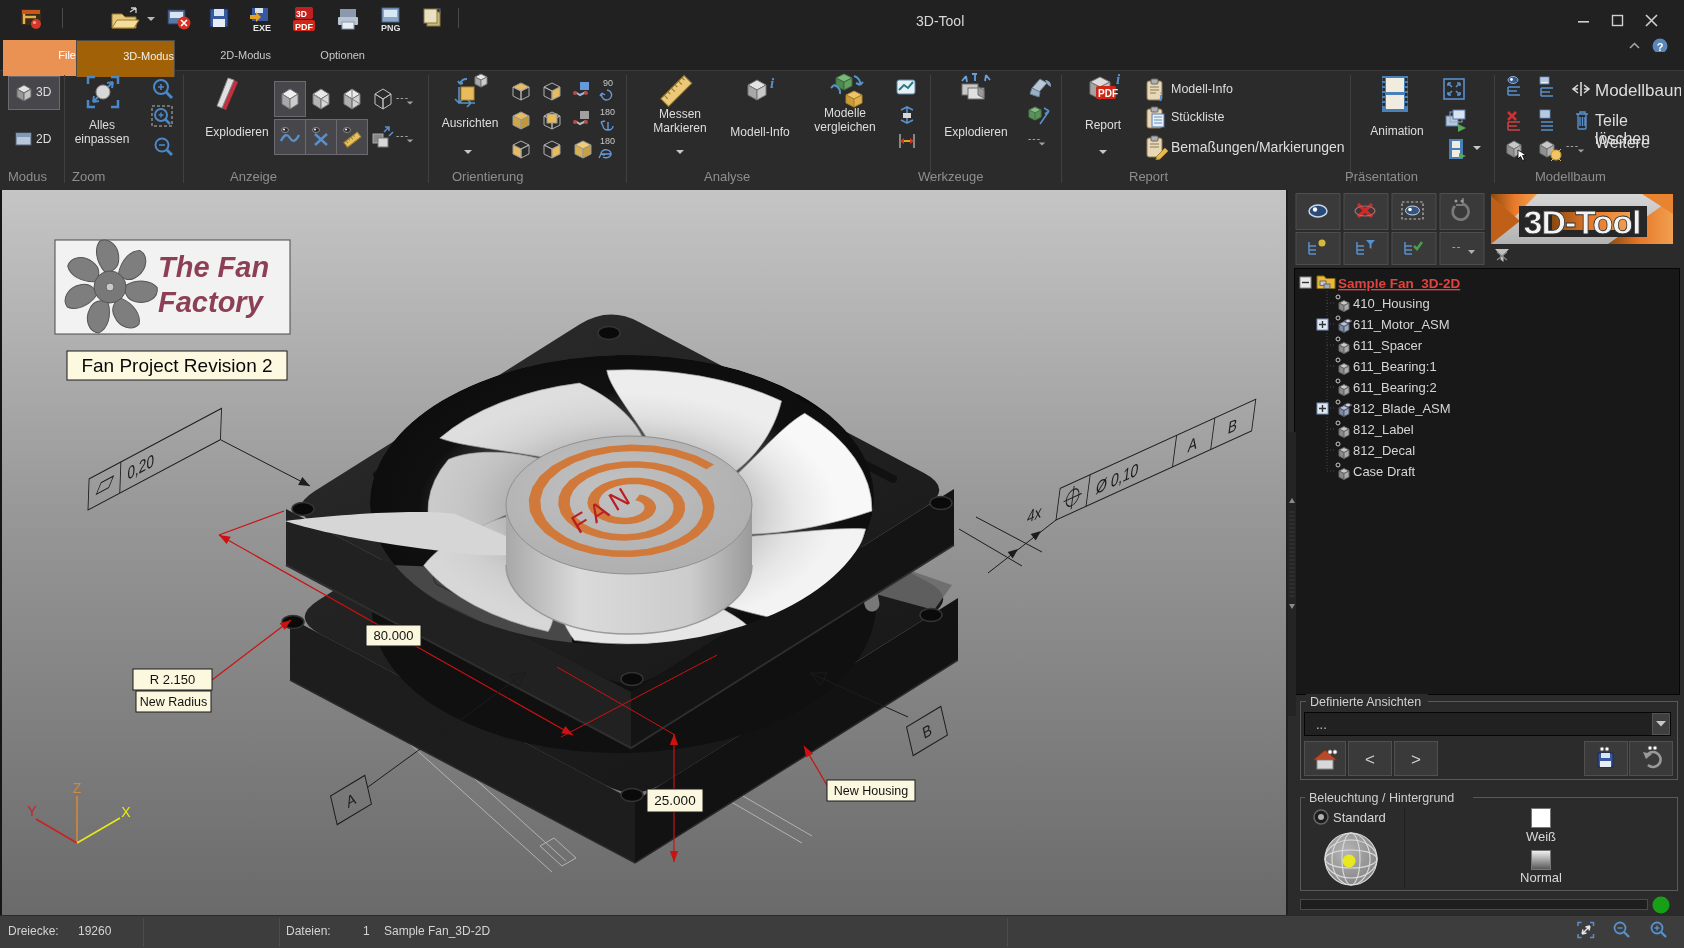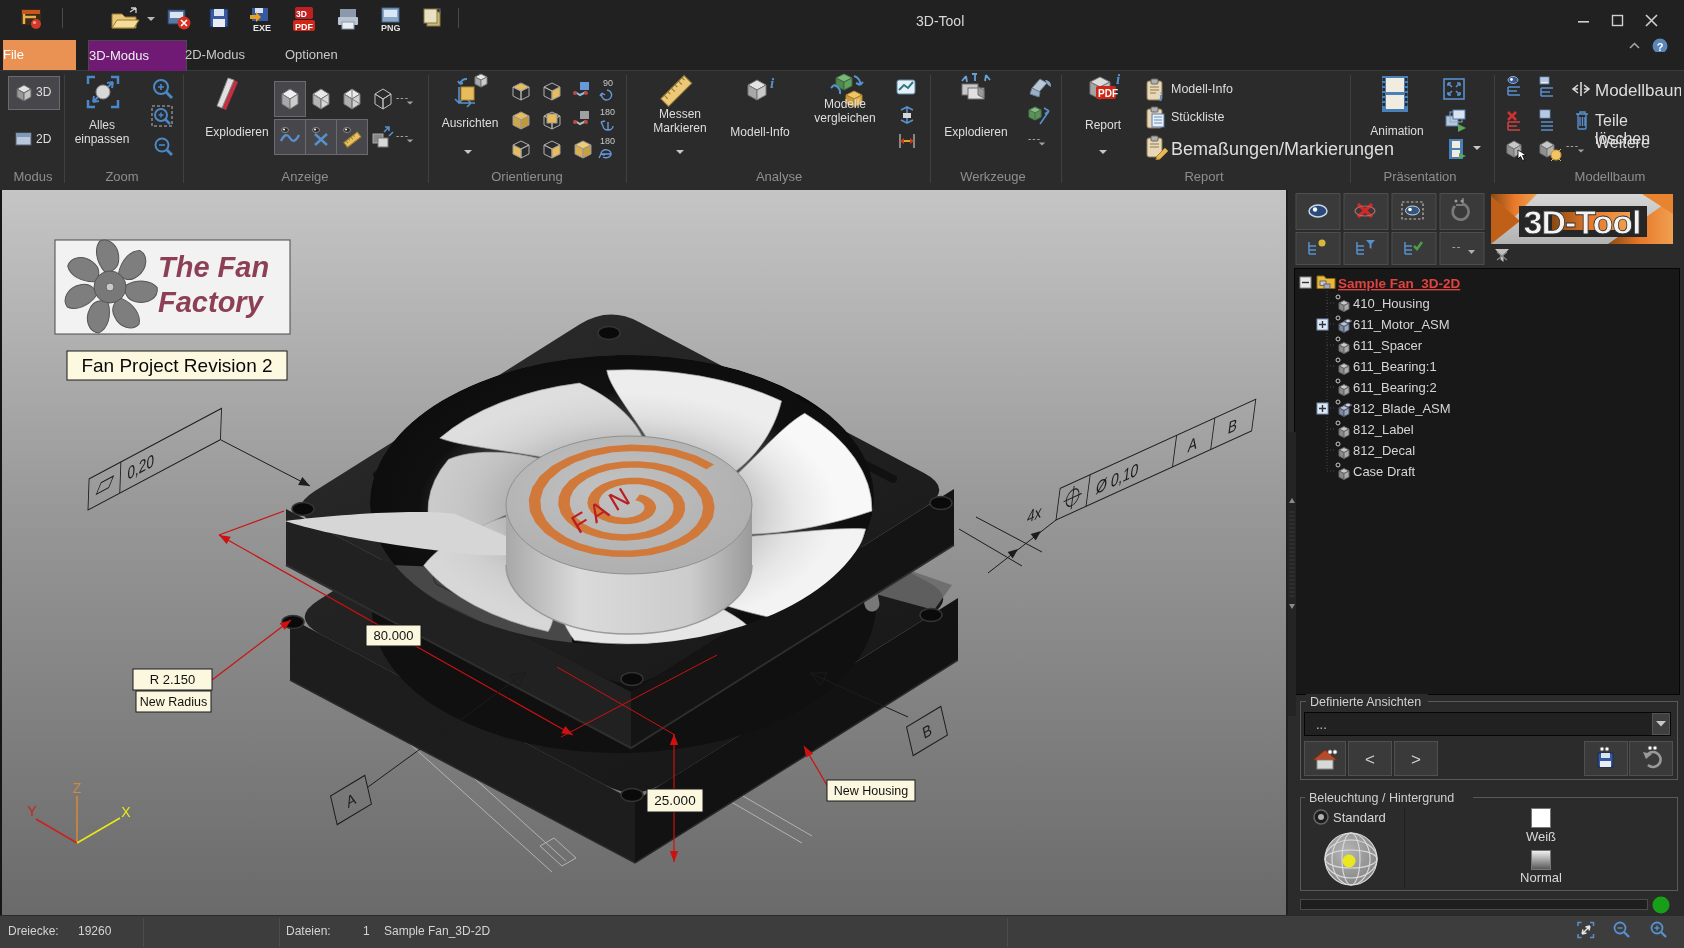--- a/index.html
+++ b/index.html
@@ -1,24 +1,24 @@
 <!DOCTYPE html>
 <html><head><meta charset="utf-8"><style>
 html,body{margin:0;padding:0}
 body{width:1684px;height:948px;background:#2b2b2b;font-family:"Liberation Sans",sans-serif;overflow:hidden;position:relative}
 .abs{position:absolute}
 .ic{position:absolute}
 #titlebar{left:0;top:0;width:1684px;height:36px;background:#212121}
 #tabrow{left:0;top:36px;width:1684px;height:34px;background:#212121}
 #ribbon{left:0;top:70px;width:1684px;height:120px;background:#2b2b2b;border-top:1px solid #3a3a3a}
 .gsep{position:absolute;top:75px;width:1px;height:108px;background:#404040}
-.glabel{position:absolute;top:169px;font-size:13px;color:#8e8e8e;text-align:center}
+.glabel{position:absolute;top:169px;font-size:13px;color:#8e8e8e;}
 .rtxt{color:#dedede;font-size:12px;text-align:center;position:absolute}
 .rsm{color:#dedede;font-size:12px;position:absolute}
-.tab{position:absolute;top:40px;height:30px;line-height:30px;font-size:13px;text-align:left}
+.tab{position:absolute;top:40px;height:36px;line-height:30px;font-size:11px;text-align:right}
 .btn3d{position:absolute;background:#47474b;border:1px solid #6a6a70}
 .arr{position:absolute;width:0;height:0;border-left:4px solid transparent;border-right:4px solid transparent;border-top:4px solid #c8c8c8}
 .dots{position:absolute;color:#b0b0b0;font-size:10px;letter-spacing:1px}
 #statusbar{left:0;top:915px;width:1684px;height:33px;background:#3d3d3d;border-top:1px solid #2a2a2a;color:#d4d4d4;font-size:12px}
 .ssep{position:absolute;top:2px;width:1px;height:29px;background:#4c4c4c}
 </style></head><body>
 <div class="abs" id="titlebar"></div>
 <div class="abs" id="tabrow"></div>
 <div class="abs" id="ribbon"></div>
 <div class="abs" style="left:916px;top:13px;color:#d8d8d8;font-size:14px">3D-Tool</div>
@@ -82,21 +82,21 @@
     </g>
  <g>
       <rect x="427" y="12" width="13" height="14" fill="#c8b87a" stroke="#887840"></rect>
       <rect x="424" y="9" width="13" height="14" fill="#e8e0c0" stroke="#887840"></rect>
       <path d="M436 9 h4 v5" fill="none" stroke="#666" stroke-width="1.2"></path>
     </g>
  <rect x="458" y="8" width="1" height="20" fill="#4a4a4a"></rect>
 </svg>
 
 <div class="tab" style="left:3px;width:73px;background:#e99254;color:#fff">File</div>
-<div class="tab" style="left:88px;width:97px;background:#701a75;border:1px solid #4a4a4a;border-bottom:none;color:#f0f0f0">3D-Modus</div>
+<div class="tab" style="left:76px;width:97px;background:#a16207;border:1px solid #4a4a4a;border-bottom:none;color:#f0f0f0">3D-Modus</div>
 <div class="tab" style="left:185px;width:86px;color:#c8c8c8">2D-Modus</div>
 <div class="tab" style="left:285px;width:80px;color:#c8c8c8">Optionen</div>
 <div id="ribbonicons">
 <div class="gsep" style="left:64px"></div>
     <div class="gsep" style="left:183px"></div>
     <div class="gsep" style="left:428px"></div>
     <div class="gsep" style="left:626px"></div>
     <div class="gsep" style="left:930px"></div>
     <div class="gsep" style="left:1061px"></div>
     <div class="gsep" style="left:1350px"></div>
@@ -290,21 +290,21 @@
 <svg class="ic" style="left:828px;top:70px" width="40" height="40">
       <path d="M8 8 l8 -4 l8 4 l-8 4 z" fill="#7ab87a" stroke="#4a7a4a"></path>
       <path d="M8 8 v8 l8 4 v-8 z" fill="#4e8850" stroke="#3a6a3a"></path>
       <path d="M24 8 v8 l-8 4 v-8 z" fill="#62a062" stroke="#3a6a3a"></path>
       <path d="M26 6 a10 8 0 0 1 6 9 m0 0 l3 -3 m-3 3 l-4 -2" stroke="#5890cc" stroke-width="2" fill="none"></path>
       <path d="M12 24 a10 8 0 0 0 -6 -9 m0 0 l-3 3 m3 -3 l4 2" stroke="#5890cc" stroke-width="2" fill="none"></path>
       <path d="M18 25 l8 -4 l8 4 l-8 4 z" fill="#f0c468" stroke="#a8842a"></path>
       <path d="M18 25 v8 l8 4 v-8 z" fill="#cc9c38" stroke="#a8842a"></path>
       <path d="M34 25 v8 l-8 4 v-8 z" fill="#e0b050" stroke="#a8842a"></path>
     </svg>
-<div class="rtxt" style="left:805px;top:97px;width:80px">Modelle<br>vergleichen</div>
+<div class="rtxt" style="left:805px;top:106px;width:80px">Modelle<br>vergleichen</div>
 <svg class="ic" style="left:896px;top:78px" width="22" height="20">
       <rect x="1" y="2" width="18" height="14" rx="2" fill="#e8f0f4" stroke="#5888a8"></rect>
       <path d="M3 12 l5 -5 l4 3 l5 -6" stroke="#2a7a8a" stroke-width="2" fill="none"></path>
     </svg>
 <svg class="ic" style="left:896px;top:104px" width="22" height="22">
       <path d="M11 3 v16 M5 6 l6 -3 l6 3 M5 16 l6 3 l6 -3" stroke="#5890cc" stroke-width="1.6" fill="none"></path>
       <rect x="7" y="9" width="8" height="5" fill="#d8d8d8"></rect>
     </svg>
 <svg class="ic" style="left:896px;top:131px" width="22" height="20">
       <path d="M4 3 v14 M18 3 v14" stroke="#888" stroke-width="2"></path>
@@ -355,21 +355,21 @@
       <rect x="8" y="9" width="12" height="13" fill="#e8f0f8" stroke="#5878a8"></rect>
       <path d="M10 12 h8 M10 15 h8 M10 18 h8" stroke="#6890c0"></path>
     </svg>
 <div class="rsm" style="left:1171px;top:110px;font-size:12.5px">Stückliste</div>
 <svg class="ic" style="left:1144px;top:134px" width="46" height="26">
       <rect x="3" y="4" width="15" height="19" rx="2" fill="#e8d8b8" stroke="#8a7a50"></rect>
       <rect x="7" y="2" width="7" height="5" rx="1" fill="#b0b0b0" stroke="#666"></rect>
       <path d="M6 10 h9 M6 13 h9" stroke="#8a7a50"></path>
       <path d="M13 22 l8 -8 l3 3 l-8 8 l-4 1 z" fill="#e8b858" stroke="#a8842a"></path>
     </svg>
-<div class="rsm" style="left:1171px;top:139px;font-size:18px">Bemaßungen/Markierungen</div>
+<div class="rsm" style="left:1171px;top:139px;font-size:14px">Bemaßungen/Markierungen</div>
 
 <svg class="ic" style="left:1380px;top:74px" width="30" height="40">
       <rect x="2" y="2" width="26" height="36" fill="#4a80b8"></rect>
       <rect x="6" y="4" width="18" height="14" fill="#f0ece0"></rect>
       <rect x="6" y="21" width="18" height="14" fill="#f0ece0"></rect>
       <g fill="#2b2b2b">
         <rect x="2.5" y="4" width="2.5" height="3"></rect>
         <rect x="2.5" y="9" width="2.5" height="3"></rect>
         <rect x="2.5" y="14" width="2.5" height="3"></rect>
         <rect x="2.5" y="19" width="2.5" height="3"></rect>

